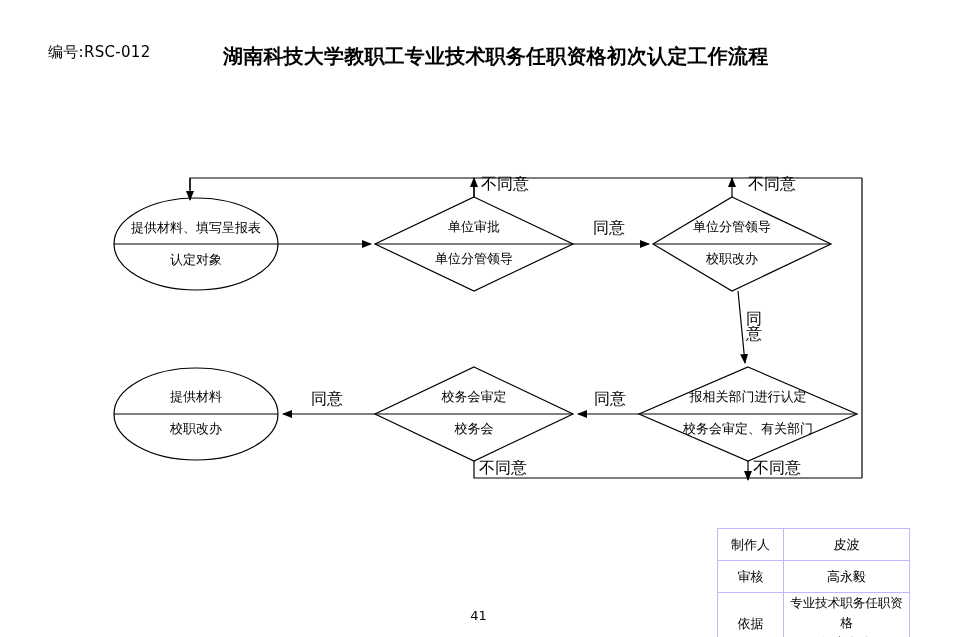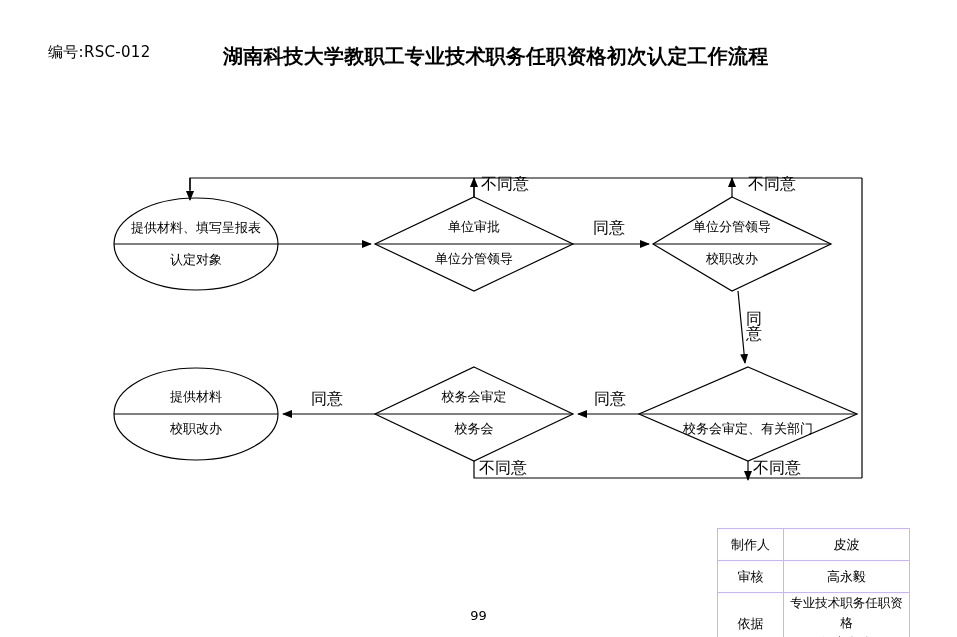--- a/index.html
+++ b/index.html
@@ -165,20 +165,21 @@
 
   <div class="node-text" style="left:116px; top:220px; width:160px;">提供材料、填写呈报表</div>
   <div class="node-text" style="left:116px; top:252px; width:160px;">认定对象</div>
 
   <div class="node-text" style="left:394px; top:219px; width:160px;">单位审批</div>
   <div class="node-text" style="left:394px; top:251px; width:160px;">单位分管领导</div>
 
   <div class="node-text" style="left:652px; top:219px; width:160px;">单位分管领导</div>
   <div class="node-text" style="left:652px; top:251px; width:160px;">校职改办</div>
 
+  <div class="node-text" style="left:658px; top:389px; width:180px;">报相关部门进行认定</div>
   <div class="node-text" style="left:658px; top:421px; width:180px;">校务会审定、有关部门</div>
 
   <div class="node-text" style="left:394px; top:421px; width:160px;">校务会</div>
   <div class="node-text" style="left:394px; top:389px; width:160px;">校务会审定</div>
 
   <div class="node-text" style="left:116px; top:389px; width:160px;">提供材料</div>
   <div class="node-text" style="left:116px; top:421px; width:160px;">校职改办</div>
 
   <div class="edge-label" style="left:481px; top:176px;">不同意</div>
 
@@ -206,15 +207,15 @@
       <td class="label-col">审核</td>
       <td class="value-col">高永毅</td>
     </tr>
     <tr>
       <td class="label-col">依据</td>
       <td class="value-col value-basis">专业技术职务任职资格<br>评审办法</td>
     </tr>
   </tbody>
     </table>
 
-  <div class="abs" id="page-number">99</div>
+  <div class="abs" id="page-number">41</div>
 
 </div>
 
 </body></html>

